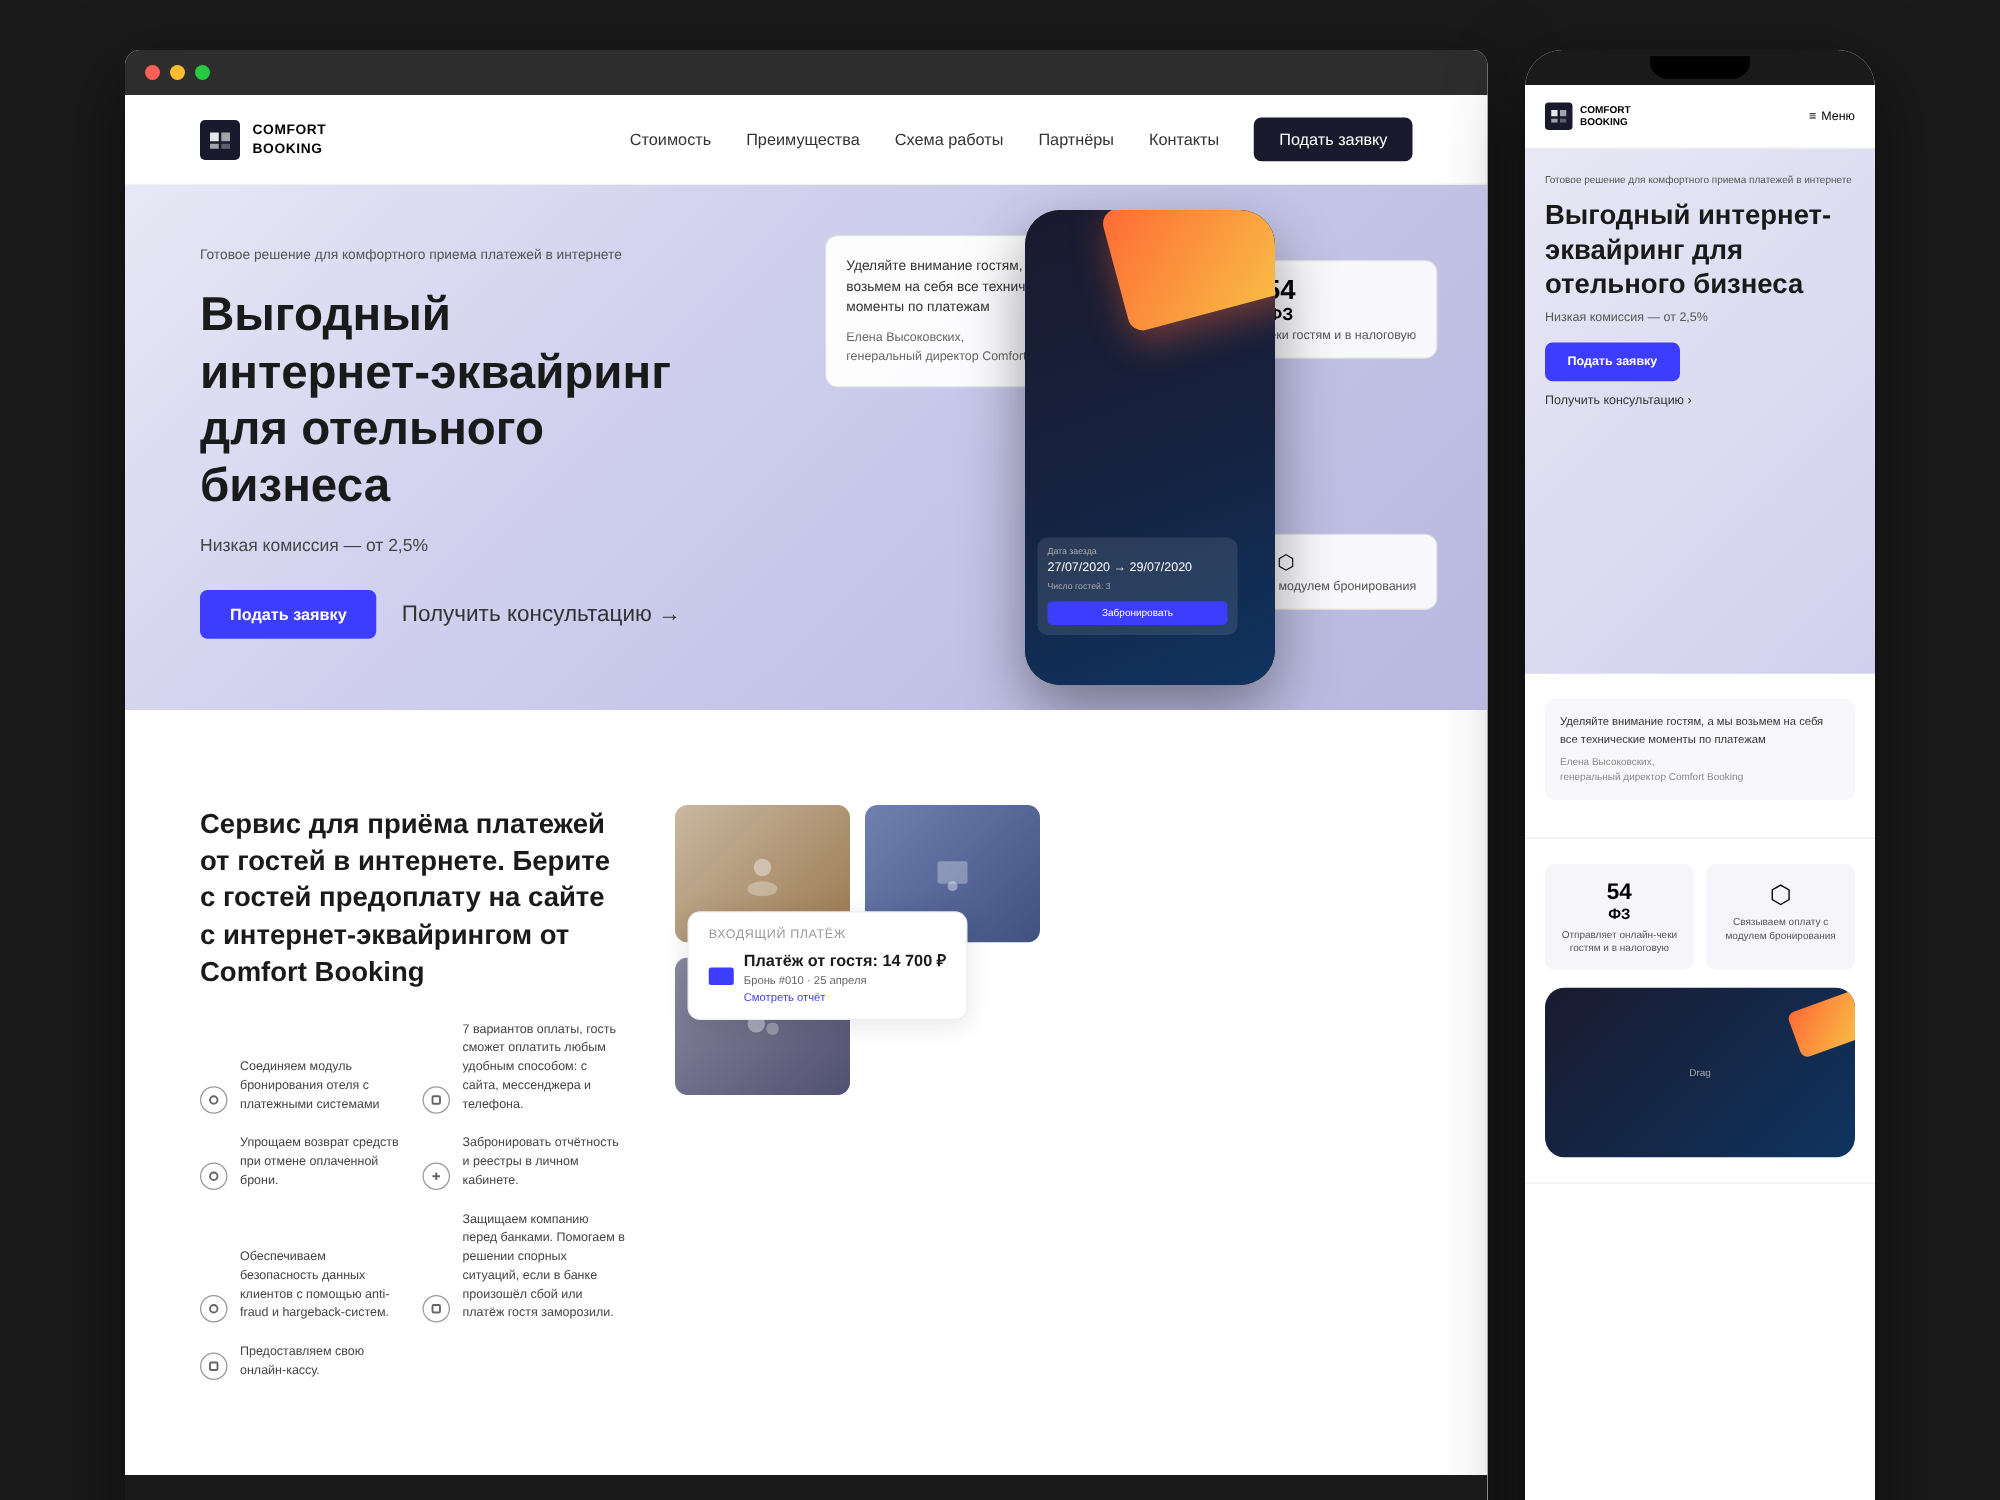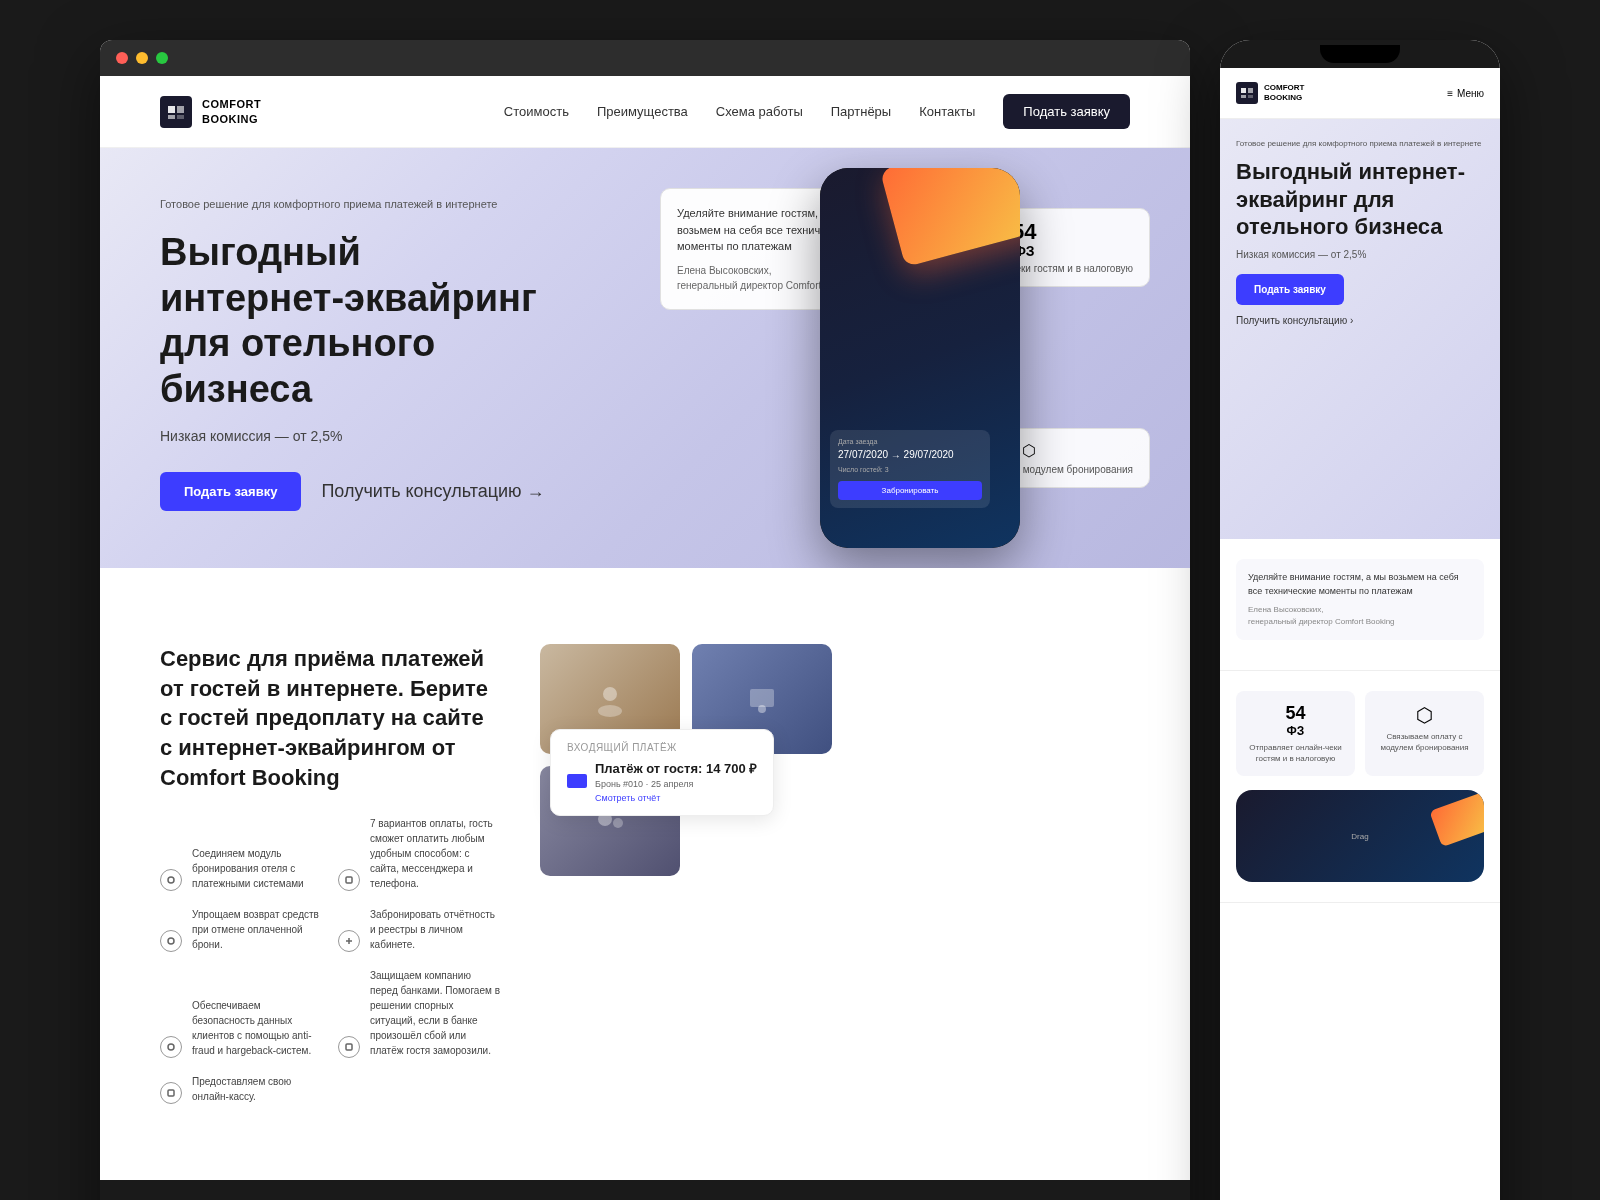--- a/index.html
+++ b/index.html
@@ -537,21 +537,21 @@
     .mobile-feature-label {
       font-size: 8px;
       color: #555;
       line-height: 1.4;
       margin-top: 4px;
     }
 
     .mobile-phone-visual {
       background: #111;
       border-radius: 16px;
-      height: 92px;
+      height: 136px;
       position: relative;
       overflow: hidden;
       margin-top: 14px;
     }
 
     .mobile-phone-screen {
       background: linear-gradient(135deg, #1a1a2e, #0f3460);
       width: 100%;
       height: 100%;
       display: flex;

